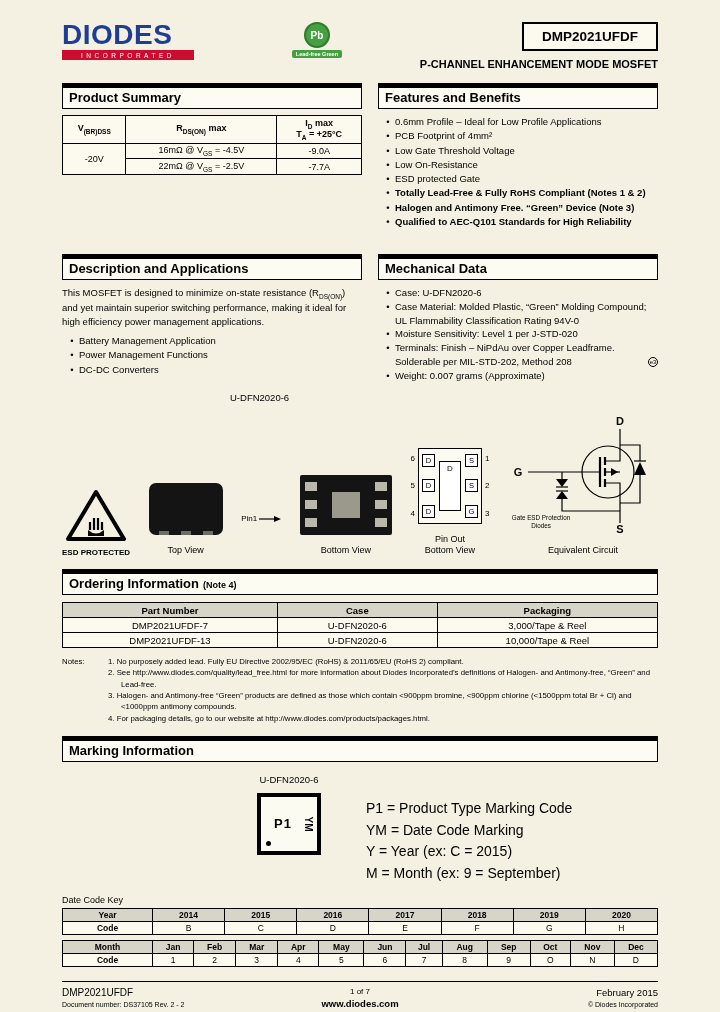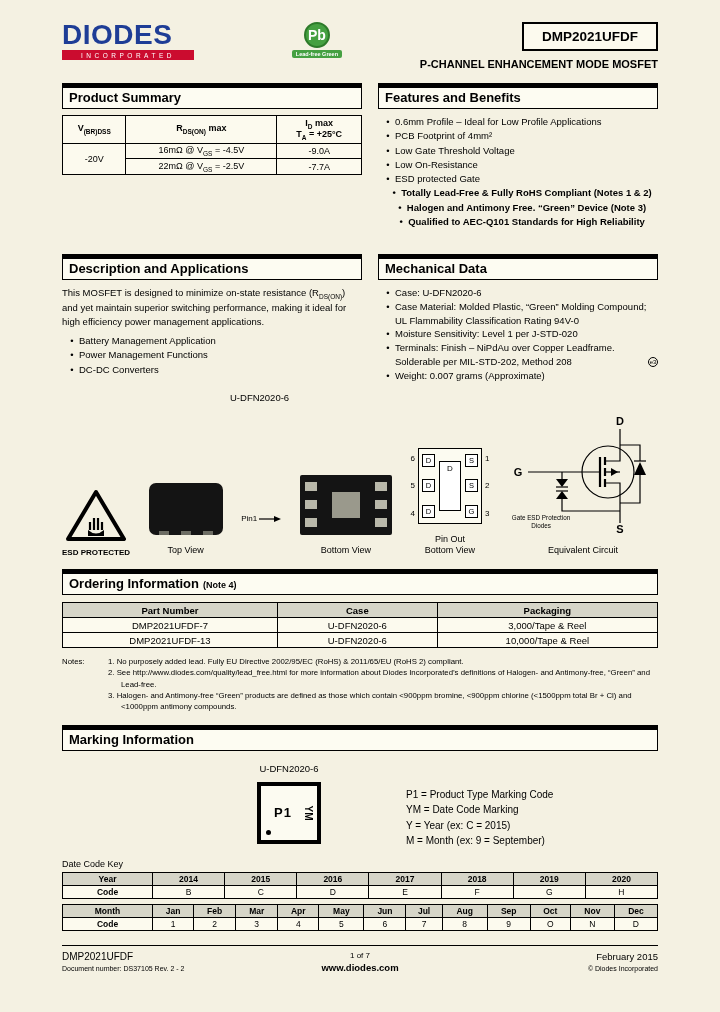--- a/index.html
+++ b/index.html
@@ -7,21 +7,21 @@
          font-family:"Liberation Sans", sans-serif; overflow:hidden; }
   .page { width:720px; height:1012px; padding:22px 62px 0; position:relative; }
 
   
   .hdr { display:flex; justify-content:space-between; align-items:flex-start; }
   .logo-text { color:#1e3d96; font-size:28px; font-weight:bold; letter-spacing:.5px; line-height:.95; }
   .logo-bar { background:#cb0c2f; color:#fff; font-size:6.5px; letter-spacing:3.5px;
               text-align:center; padding:2px 0 1px; margin-top:1px; width:132px; }
   .pb { display:flex; flex-direction:column; align-items:center; position:relative; left:10px; }
   .pb-circle { width:26px; height:26px; border-radius:50%; background:#45a041; border:2px solid #2d7a2a;
-               color:#fff; font-size:14px; font-weight:bold; display:flex; align-items:center; justify-content:center; }
+               color:#fff; font-size:10px; font-weight:bold; display:flex; align-items:center; justify-content:center; }
   .pb-cap { margin-top:2px; background:#45a041; color:#fff; font-size:5.5px; font-weight:bold;
             padding:1px 4px; border-radius:2px; white-space:nowrap; }
   .hdr-right { display:flex; flex-direction:column; align-items:flex-end; }
   .part-box { border:2px solid #000; padding:5px 18px; font-size:13.5px; font-weight:bold; background:#fcfaee; }
   .subtitle { margin-top:7px; font-size:11px; font-weight:bold; }
 
   
   .sec { border:1px solid #000; border-top:5px solid #000; background:#fdfcf2;
          font-weight:bold; font-size:13px; padding:2px 6px 3px; }
   .sec .note-ref { font-size:9px; font-weight:bold; margin-left:4px; }
@@ -36,21 +36,21 @@
   table { border-collapse:collapse; }
   sub.s { font-size:6.5px; }
 
   .ps { width:100%; margin-top:6px; background:#fcfaee; }
   .ps th, .ps td { border:1px solid #000; text-align:center; font-size:9px; padding:1.5px 2px; }
   .ps th { font-weight:bold; }
 
   .blist { list-style:none; margin-top:6px; padding-left:3px; font-size:9.5px; }
   .blist li { display:flex; line-height:1.5; }
   .blist li::before { content:"•"; width:14px; flex:none; text-align:center; }
-  .blist li.b { font-weight:bold;justify-content:center; }
+  .blist li.b { font-weight:bold; }
   .desc-p { font-size:9.5px; line-height:1.42; margin-top:6px; }
   .mech li { line-height:1.45; }
   .e3 { display:inline-block; flex:none; border:1px solid #000; border-radius:50%; width:10px; height:10px;
         font-size:6px; line-height:8px; text-align:center; margin-left:2px; align-self:flex-end; margin-bottom:2px; }
 
   
   .pkg { margin-top:10px; }
   .pkg-label { font-size:9.5px; margin-left:168px; margin-bottom:12px; }
   .pkg-row { display:flex; align-items:flex-end; justify-content:space-between; }
   .fig { display:flex; flex-direction:column; align-items:center; }
@@ -93,21 +93,21 @@
   .mark { margin-top:12px; }
   .mark-content { display:flex; gap:45px; margin:12px 0 0 195px; }
   .chip-blk { display:flex; flex-direction:column; align-items:center; }
   .chip-label { font-size:9.5px; margin-bottom:8px; }
   .chip { width:64px; height:62px; border:4px solid #000000; background:#fcfbf1; position:relative;
           display:flex; align-items:center; justify-content:center; }
   .chip-code { font-size:13px; font-weight:bold; letter-spacing:1px; margin-right:12px; }
   .chip-side { position:absolute; right:3px; top:50%; transform:translateY(-50%);
                writing-mode:vertical-rl; font-size:10px; font-weight:bold; }
   .chip-dot { position:absolute; left:5px; bottom:5px; width:5px; height:5px; border-radius:50%; background:#000; }
-  .mark-legend { font-size:10px; line-height:1.55; margin-top:24px;margin-left:40px; }
+  .mark-legend { font-size:14px; line-height:1.55; margin-top:24px; }
 
   
   .dc-head { font-size:9px; margin:10px 0 3px; }
   .dc { width:100%; }
   .dc td { border:1px solid #000; font-size:8.5px; text-align:center; padding:1px 2px; background:#fcfaee; }
   .dc td.lbl { width:90px; font-weight:bold; }
   .dc tr.g td { background:#d6d5c8; font-weight:bold; }
   .dc2 { margin-top:5px; }
 
   
@@ -376,20 +376,21 @@
         <td>10,000/Tape &amp; Reel</td>
       </tr>
     </tbody>
       </table>
     <div class="notes">
       <div class="notes-label">Notes:</div>
       <div>
         <div class="note">1. No purposely added lead. Fully EU Directive 2002/95/EC (RoHS) &amp; 2011/65/EU (RoHS 2) compliant.</div>
         <div class="note">2. See http://www.diodes.com/quality/lead_free.html for more information about Diodes Incorporated’s definitions of Halogen- and Antimony-free, “Green” and Lead-free.</div>
         <div class="note">3. Halogen- and Antimony-free “Green” products are defined as those which contain &lt;900ppm bromine, &lt;900ppm chlorine (&lt;1500ppm total Br + Cl) and &lt;1000ppm antimony compounds.</div>
+        <div class="note">4. For packaging details, go to our website at http://www.diodes.com/products/packages.html.</div>
       </div>
     </div>
   </div>
 
   <div class="mark">
     <div class="sec">Marking Information</div>
     <div class="mark-content">
       <div class="chip-blk">
         <div class="chip-label">U-DFN2020-6</div>
         <div class="chip">

